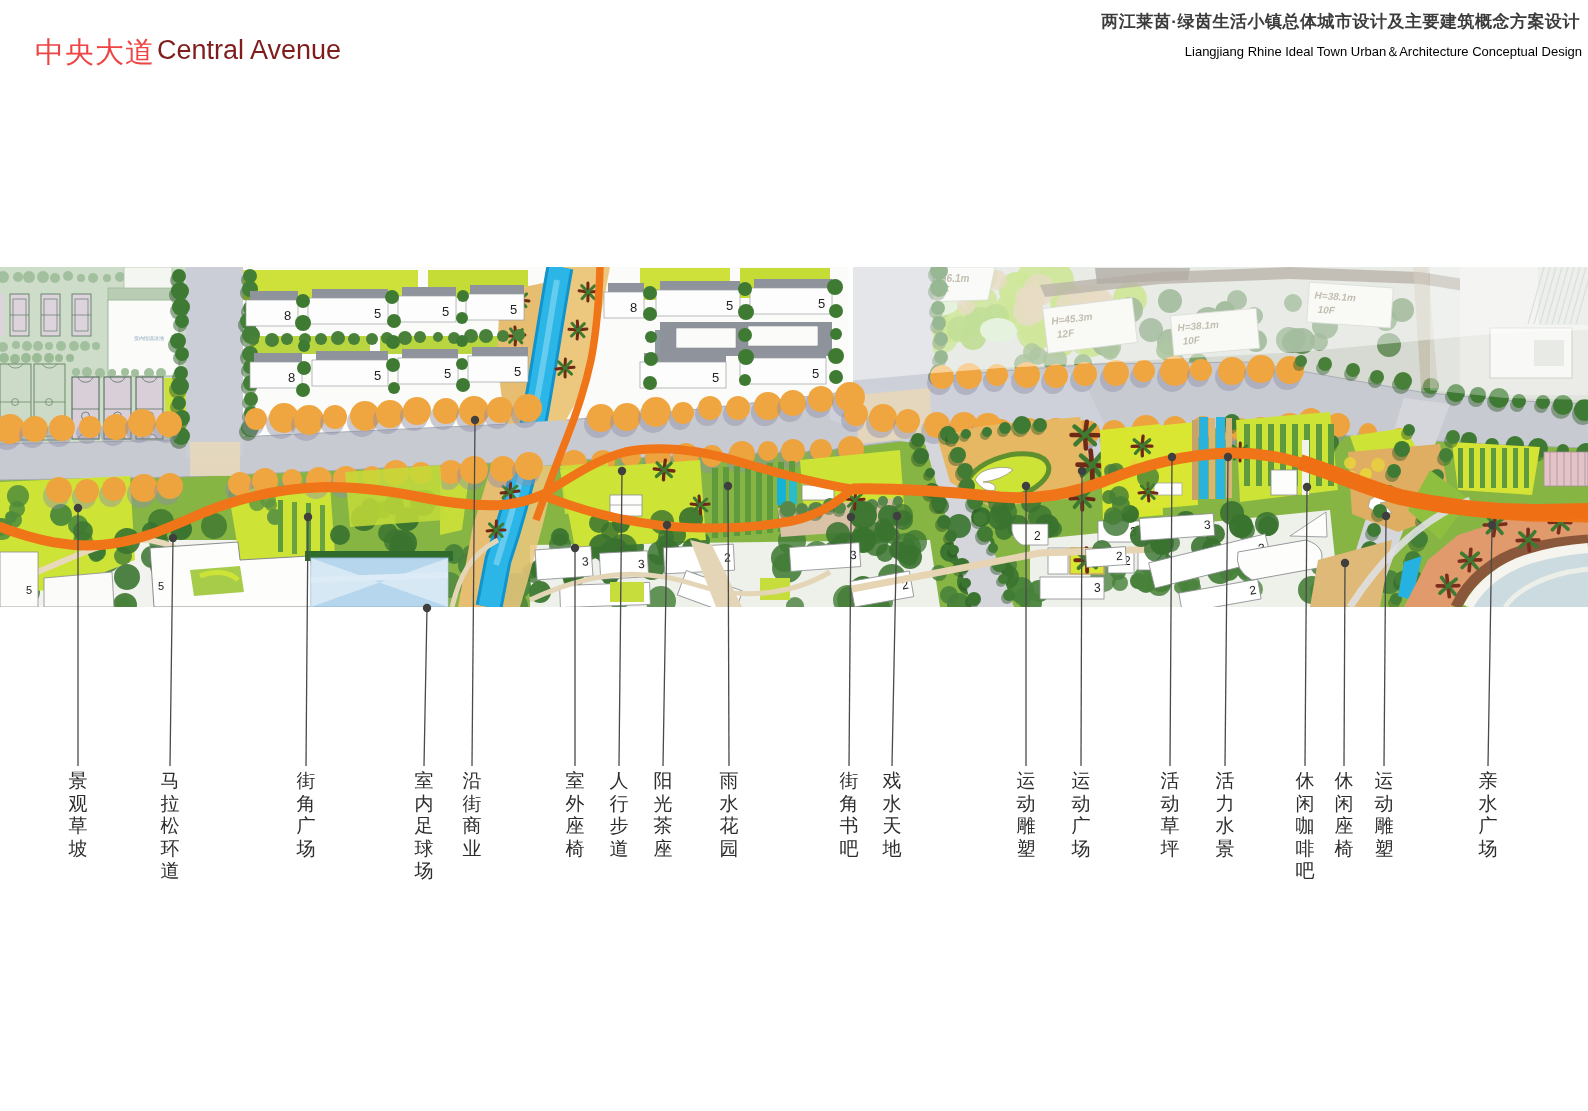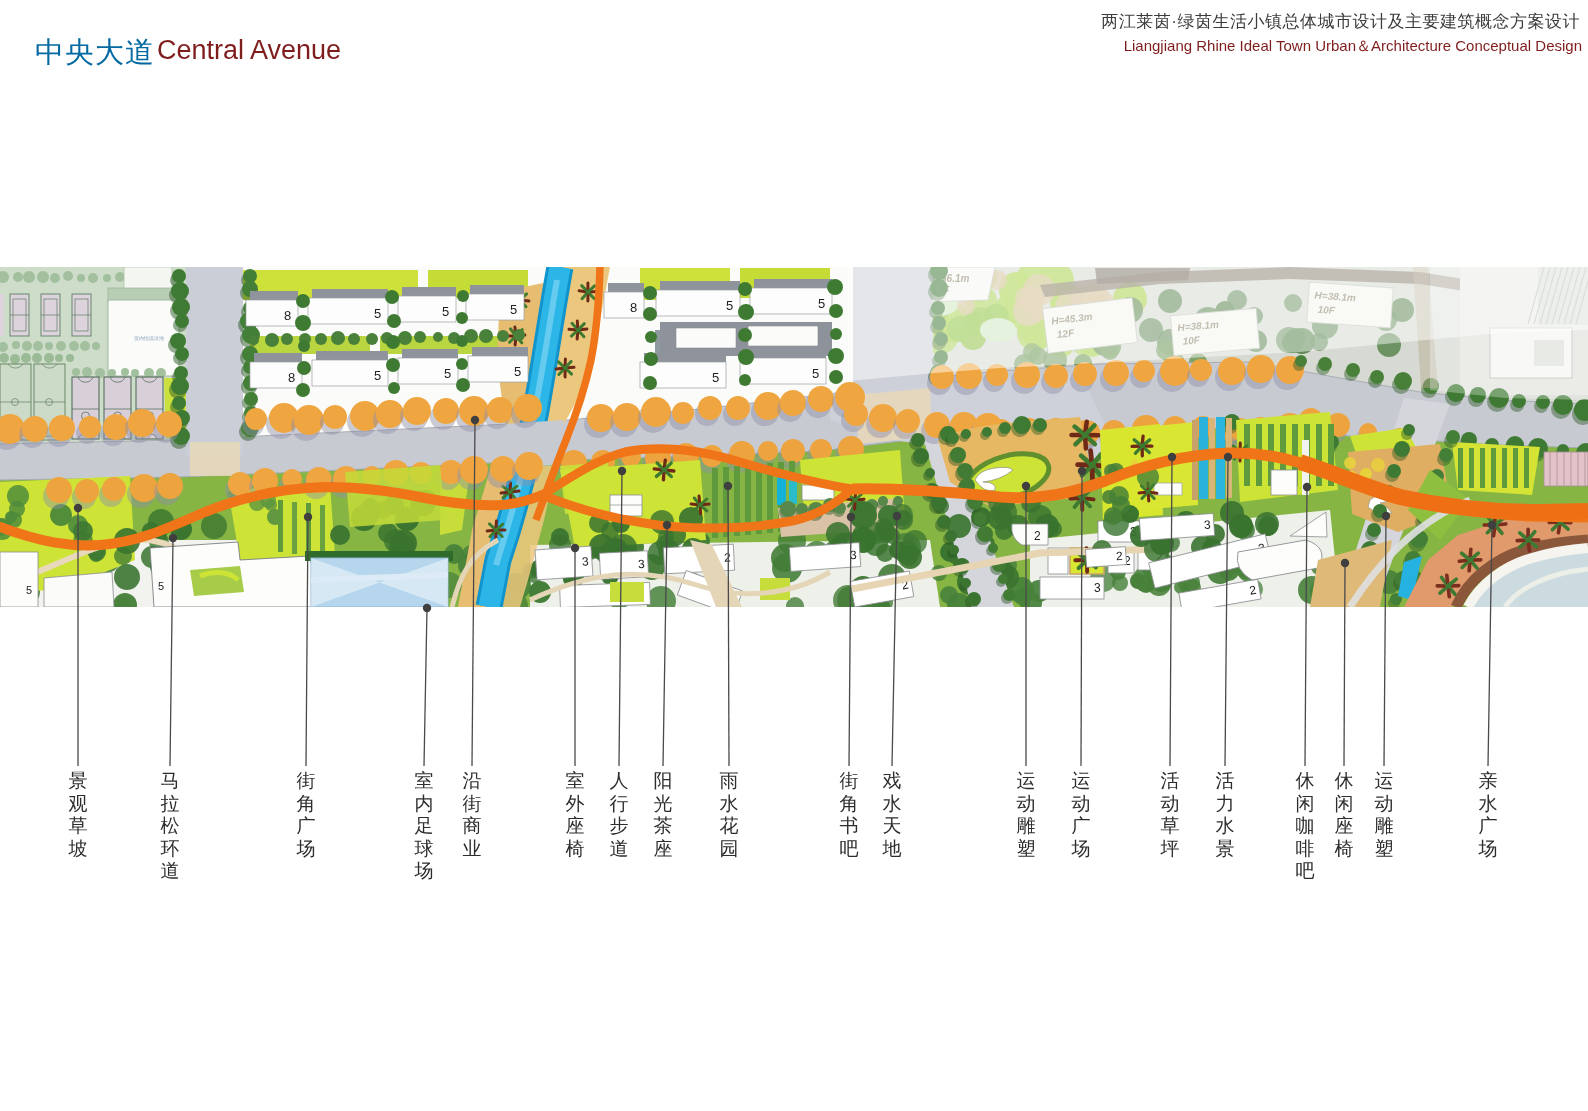--- a/index.html
+++ b/index.html
@@ -1,24 +1,24 @@
 <!DOCTYPE html>
 <html lang="zh"><head>
 <meta charset="UTF-8">
 <title>中央大道 Central Avenue</title>
 <style>
   html,body { margin:0; padding:0; background:#ffffff; }
   #page { position:relative; width:1588px; height:1111px; overflow:hidden; background:#ffffff;
           font-family:"Liberation Sans", sans-serif; }
   .vlabel { position:absolute; font-size:19px; line-height:22.5px; color:#2d2d2d;
              width:22px; text-align:center; }
-  #title-cn { position:absolute; left:35px; top:33px; font-size:29px; color:#0369a1; letter-spacing:1px; }
+  #title-cn { position:absolute; left:35px; top:33px; font-size:29px; color:#ef4444; letter-spacing:1px; }
   #title-en { position:absolute; left:157px; top:35px; font-size:27px; color:#7f1d1d; }
-  #hdr-cn { position:absolute; right:8px; top:10px; font-size:17px; color:#3c3c3c; font-weight:400; letter-spacing:0.5px;text-align:center; }
-  #hdr-en { position:absolute; right:6px; top:37px; font-size:15px; color:#7f1d1d; }
+  #hdr-cn { position:absolute; right:8px; top:10px; font-size:17px; color:#3c3c3c; font-weight:700; letter-spacing:0.5px;text-align:center; }
+  #hdr-en { position:absolute; right:6px; top:43px; font-size:13px; color:#000000; }
 </style>
 </head>
 <body>
 <div id="page">
 
   <div id="title-cn">中央大道</div>
 
   <div id="title-en">Central Avenue</div>
 
   <div id="hdr-cn">两江莱茵·绿茵生活小镇总体城市设计及主要建筑概念方案设计</div>

